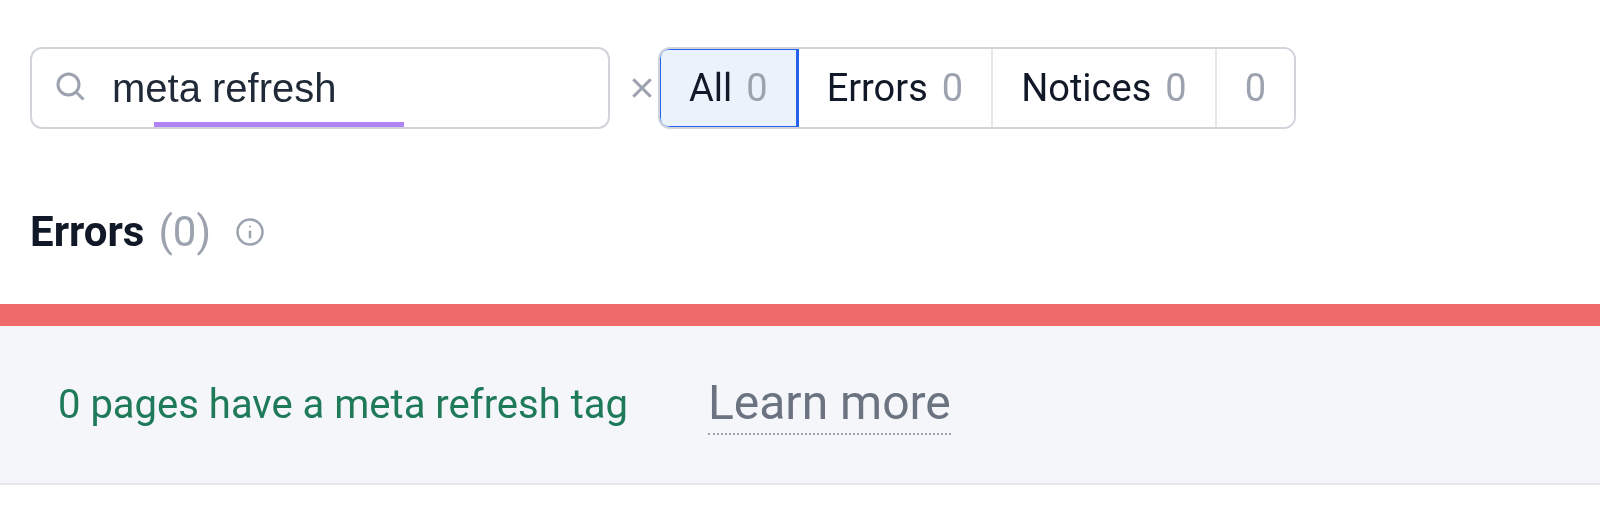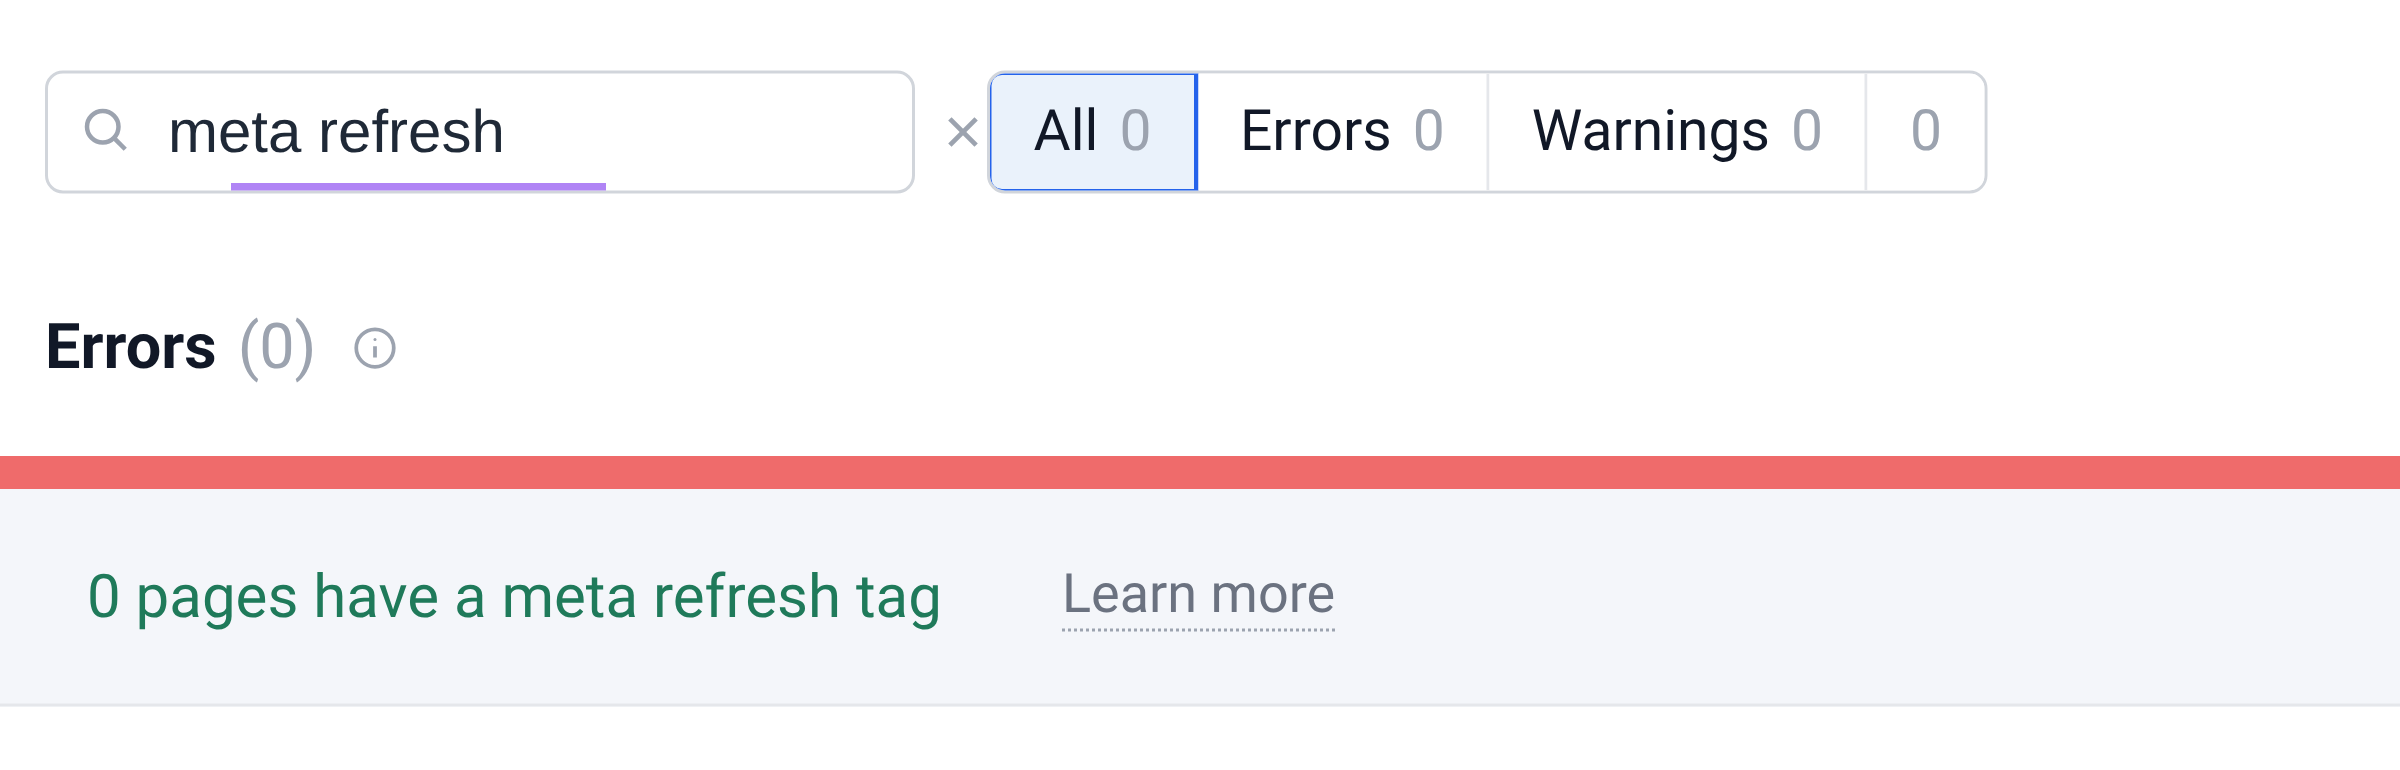--- a/index.html
+++ b/index.html
@@ -140,21 +140,21 @@
       align-items: center;
       gap: 80px;
       border-bottom: 2px solid #e5e7eb;
     }
     .result-text {
       color: #1f7a5a;
       font-size: 40px;
     }
     .learn-more {
       color: #6b7280;
-      font-size: 36px;
+      font-size: 48px;
       border-bottom: 2px dotted #9ca3af;
       padding-bottom: 2px;
       cursor: pointer;
     }
   </style>
 </head>
 <body>
 
 <div class="top-row">
   <div class="search-box">
@@ -177,21 +177,21 @@
   <div class="filter-tabs">
     <div class="filter-tab active">
       <span class="filter-label">All</span>
       <span class="filter-count">0</span>
     </div>
     <div class="filter-tab">
       <span class="filter-label">Errors</span>
       <span class="filter-count">0</span>
     </div>
     <div class="filter-tab">
-      <span class="filter-label">Warnings</span>
+      <span class="filter-label">Notices</span>
       <span class="filter-count">0</span>
     </div>
     <div class="filter-tab">
       <span class="filter-count">0</span>
     </div>
   </div>
 </div>
 
 <div class="section-header">
   <span class="section-title">Errors</span>

